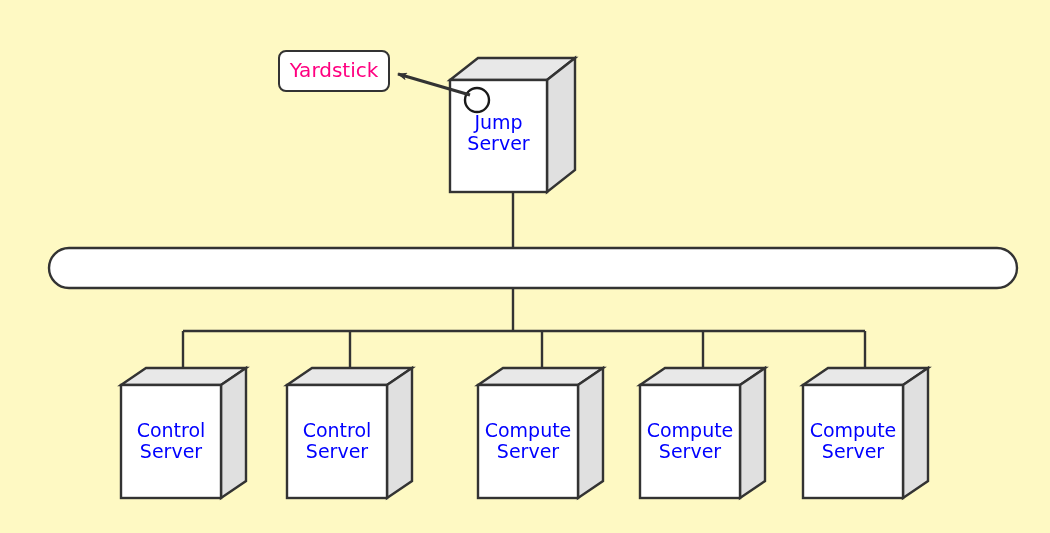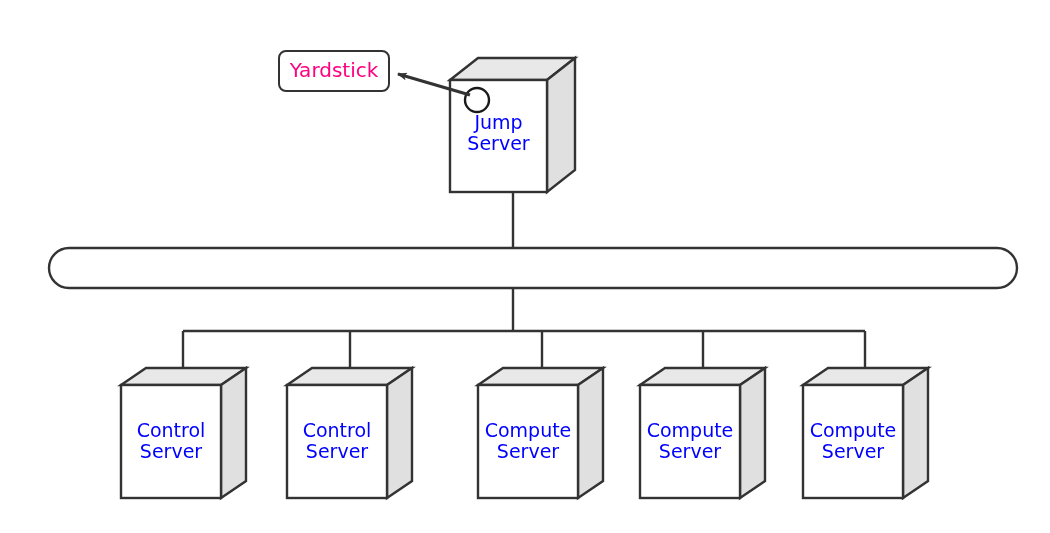--- a/index.html
+++ b/index.html
@@ -8,21 +8,21 @@
     padding: 0;
     background: #000000;
   }
   body {
     font-family: "DejaVu Sans", sans-serif;
   }
   #canvas {
     position: relative;
     width: 1050px;
     height: 533px;
-    background: #ffffff;
+    background: #fef9c3;
     overflow: hidden;
   }
   #canvas svg.layer {
     position: absolute;
     left: 0;
     top: 0;
     width: 1050px;
     height: 533px;
   }
   .node-label {

